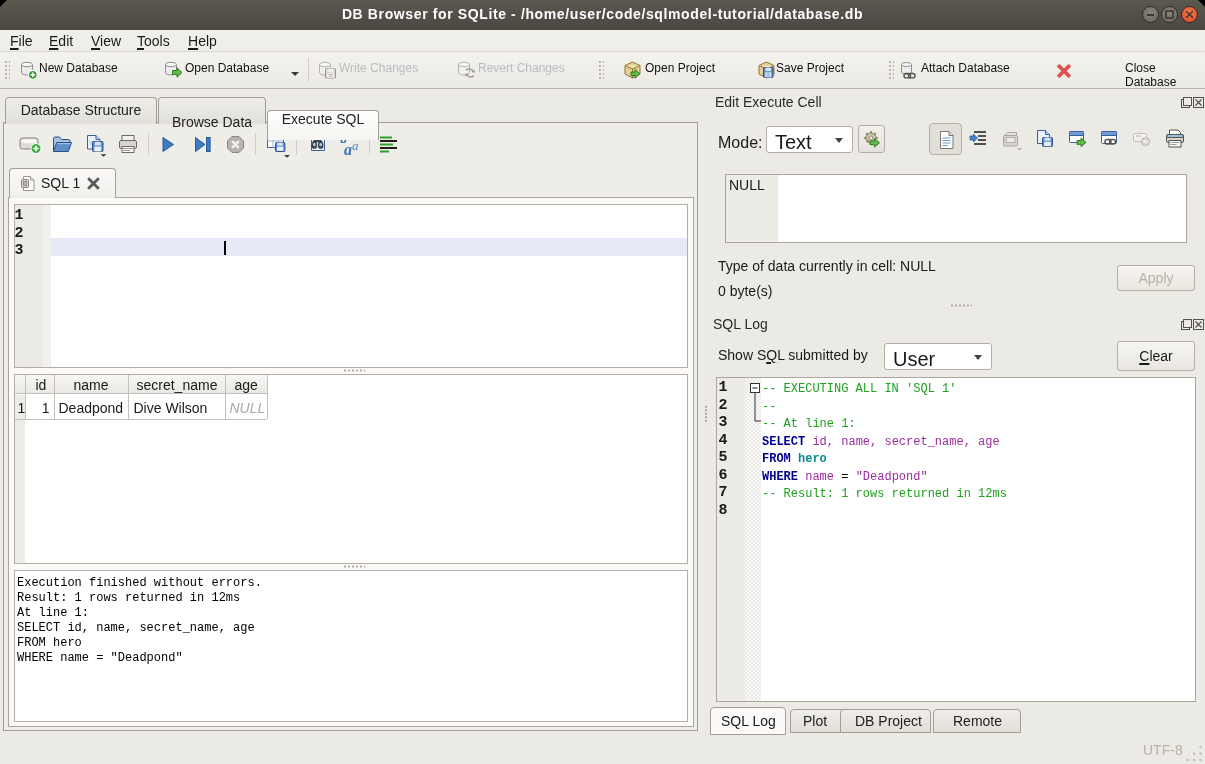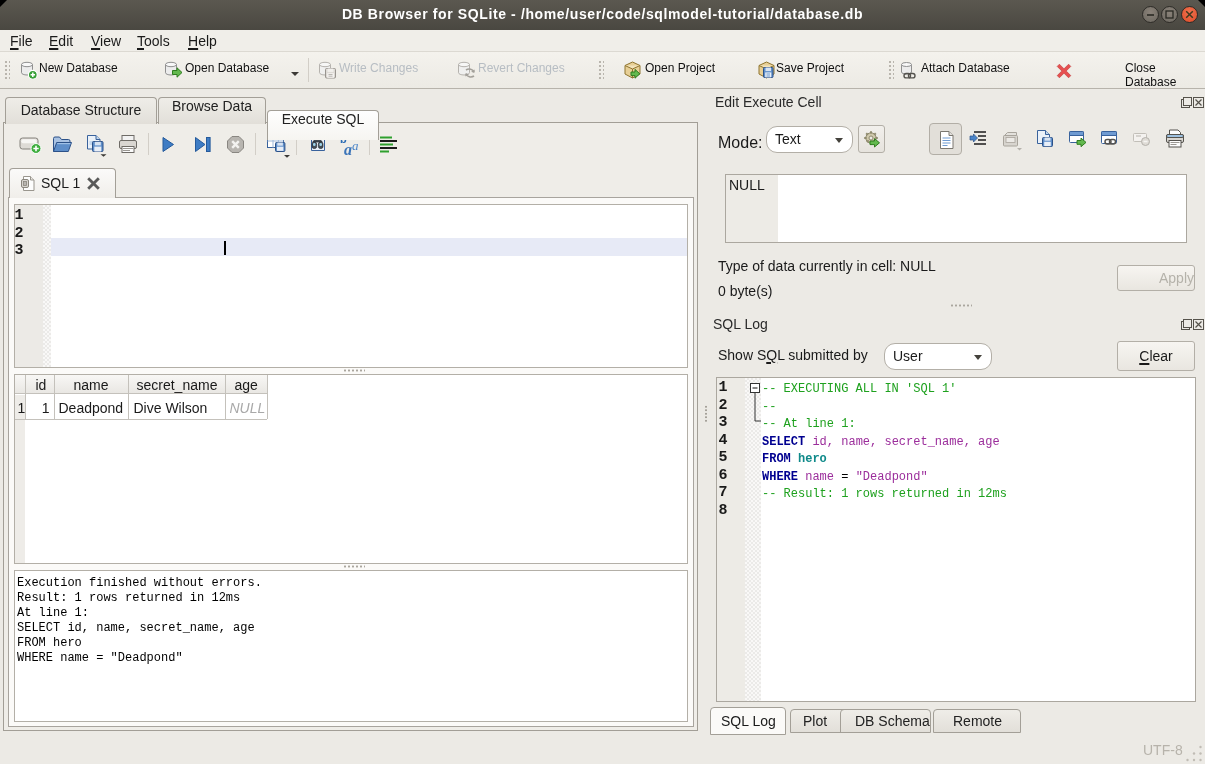--- a/index.html
+++ b/index.html
@@ -48,23 +48,23 @@
   .id { color:#9b2d9b; }
   .tbl { color:#0f8a8a; font-weight:bold; }
   .cmt { color:#1ea11e; }
   .lnum { color:#1a1a1a; font-weight:bold; }
   .dots-h { position:absolute; width:22px; height:3px;
     background-image:radial-gradient(circle,#aaa69e 1px,transparent 1.2px); background-size:4px 3px; }
   .dots-v { position:absolute; width:2px; height:17px;
     background-image:radial-gradient(circle,#a5a199 0.8px,transparent 1px); background-size:2px 3.5px; }
   .qbtn { position:absolute; border:1px solid #b3afa7; border-radius:3px;
     background:linear-gradient(#f7f5f1,#e9e6e0); font-size:14px; color:#1a1a1a; text-align:center; }
-  .qbtn.dis { color:#b5b2aa;text-align:right; }
-  .combo { position:absolute; border:1px solid #b3afa7; border-radius:11px; background:#fff;
-    font-size:14px; color:#1a1a1a; }
+  .qbtn.dis { color:#b5b2aa; }
+  .combo { position:absolute; border:1px solid #b3afa7; border-radius:3px; background:#fff;
+    font-size:20px; color:#1a1a1a; }
   .combo .arr { position:absolute; right:9px; top:50%; margin-top:-2px; width:0; height:0;
     border-left:4px solid transparent; border-right:4px solid transparent; border-top:5px solid #44423c; }
   .docktitle { position:absolute; font-size:14px; color:#2a2a2a; }
 </style>
 </head>
 <body>
 
   <div id="titlebar">
     <div class="corner" style="left:0; clip-path:polygon(0 0,100% 0,0 100%);"></div>
     <div class="corner" style="right:0; clip-path:polygon(0 0,100% 0,100% 100%);"></div>
@@ -154,21 +154,21 @@
       <ellipse cx="8.5" cy="3.5" rx="5" ry="2" fill="#f8f8f8" stroke="#8f8f8f"></ellipse>
       <rect x="6" y="12.5" width="6.5" height="4.4" rx="2.2" fill="none" stroke="#55534e" stroke-width="1.4"></rect>
       <rect x="10.5" y="12.5" width="6.5" height="4.4" rx="2.2" fill="none" stroke="#55534e" stroke-width="1.4"></rect>
     </svg>
     <svg class="abs" style="left:1055px; top:10px;" width="18" height="18" viewBox="0 0 18 18">
       <path d="M2.2 4.4 L4.4 2.2 L9 6.8 L13.6 2.2 L15.8 4.4 L11.2 9 L15.8 13.6 L13.6 15.8 L9 11.2 L4.4 15.8 L2.2 13.6 L6.8 9 Z" fill="#e65050" stroke="#c03535" stroke-width="0.6"></path>
     </svg>
   </div>
 
   <div class="mtab" style="left:5px; top:97px; width:152px; height:27px; padding-top:4px; background:linear-gradient(#efede8,#e2dfd9);">Database Structure</div>
-  <div class="mtab" style="left:158px; top:97px; width:108px; height:27px; padding-top:0; background:linear-gradient(#efede8,#e2dfd9);">Browse Data</div>
+  <div class="mtab" style="left:158px; top:97px; width:108px; height:27px; padding-top:16px; background:linear-gradient(#efede8,#e2dfd9);">Browse Data</div>
   <div class="mtab" style="left:267px; top:110px; width:112px; height:30px; padding-top:0; background:linear-gradient(#fefefe,#f6f5f1); z-index:3;">Execute SQL</div>
 
   <div id="pane">
 
     <svg class="abs" style="left:15px; top:12px;" width="24" height="20" viewBox="0 0 24 20">
       <rect x="1" y="3" width="18" height="11" rx="2.5" fill="#dedbd6" stroke="#85827c"></rect>
       <rect x="2.2" y="4.2" width="15.6" height="4" rx="2" fill="#f7f6f4"></rect>
       <circle cx="17" cy="13.5" r="5" fill="#3fae3f" stroke="#fff"></circle>
       <path d="M17 10.8 v5.4 M14.3 13.5 h5.4" stroke="#fff" stroke-width="1.6"></path>
     </svg>
@@ -417,21 +417,21 @@
     </svg>
   </div>
 
   <div class="abs" style="left:710px; top:707px; width:76px; height:28px; border:1px solid #a39f97; border-radius:4px 4px 0 0; background:#fbfaf8; z-index:2;">
     <div style="position:absolute; left:10px; top:5px; font-size:14px; color:#1a1a1a;">SQL Log</div>
   </div>
   <div class="abs" style="left:790px; top:709px; width:60px; height:24px; border:1px solid #a39f97; border-radius:4px 4px 0 0; background:linear-gradient(#efede8,#e2dfd9);">
     <div style="position:absolute; left:12px; top:3px; font-size:14px; color:#222;">Plot</div>
   </div>
   <div class="abs" style="left:840px; top:709px; width:91px; height:24px; border:1px solid #a39f97; border-radius:4px 4px 0 0; background:linear-gradient(#efede8,#e2dfd9);">
-    <div style="position:absolute; left:14px; top:3px; font-size:14px; color:#222;">DB Schema</div>
+    <div style="position:absolute; left:14px; top:3px; font-size:14px; color:#222;">DB Project</div>
   </div>
   <div class="abs" style="left:933px; top:709px; width:88px; height:24px; border:1px solid #a39f97; border-radius:4px 4px 0 0; background:linear-gradient(#efede8,#e2dfd9);">
     <div style="position:absolute; left:19px; top:3px; font-size:14px; color:#222;">Remote</div>
   </div>
 
   <div class="abs" style="left:1143px; top:742px; font-size:14px; color:#b7b3ab;">UTF-8</div>
   <svg class="abs" style="left:1184px; top:744px;" width="19" height="19" viewBox="0 0 19 19">
     <g fill="#c0bcb4">
       <circle cx="16.5" cy="3" r="1.2"></circle>
       <circle cx="16.5" cy="9.5" r="1.2"></circle>

